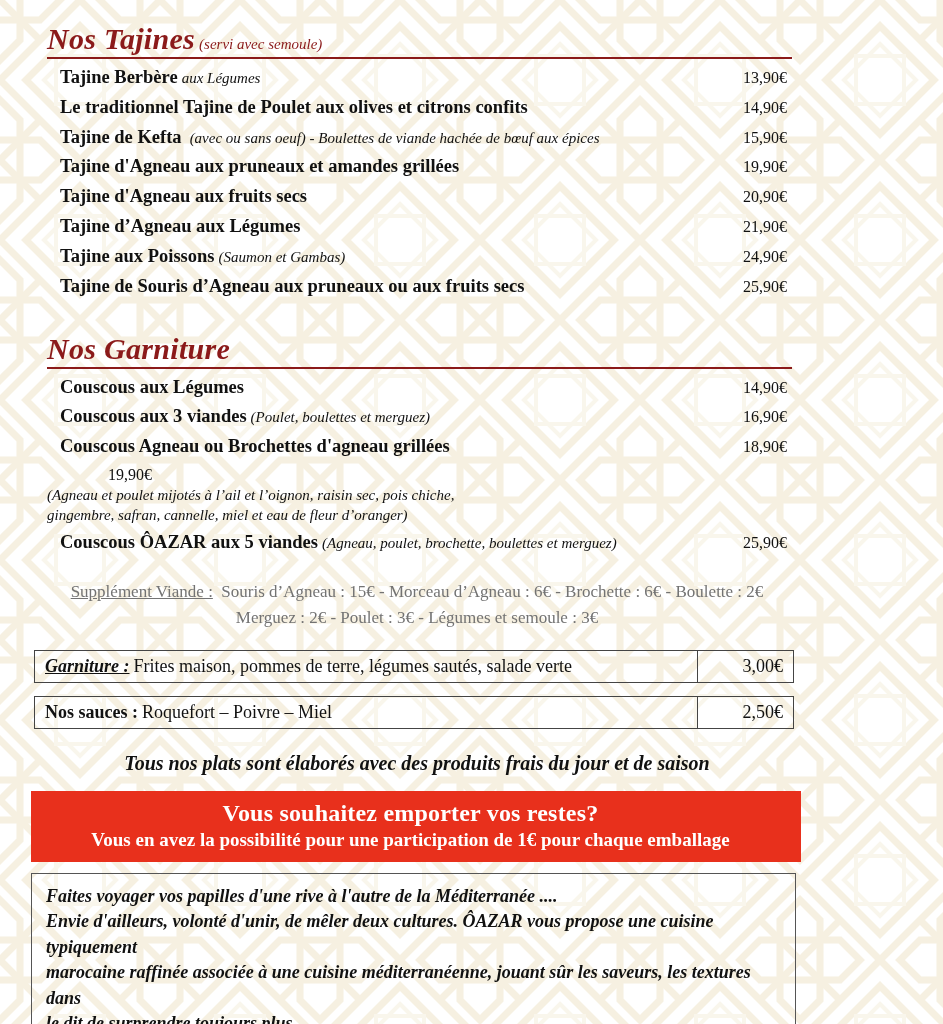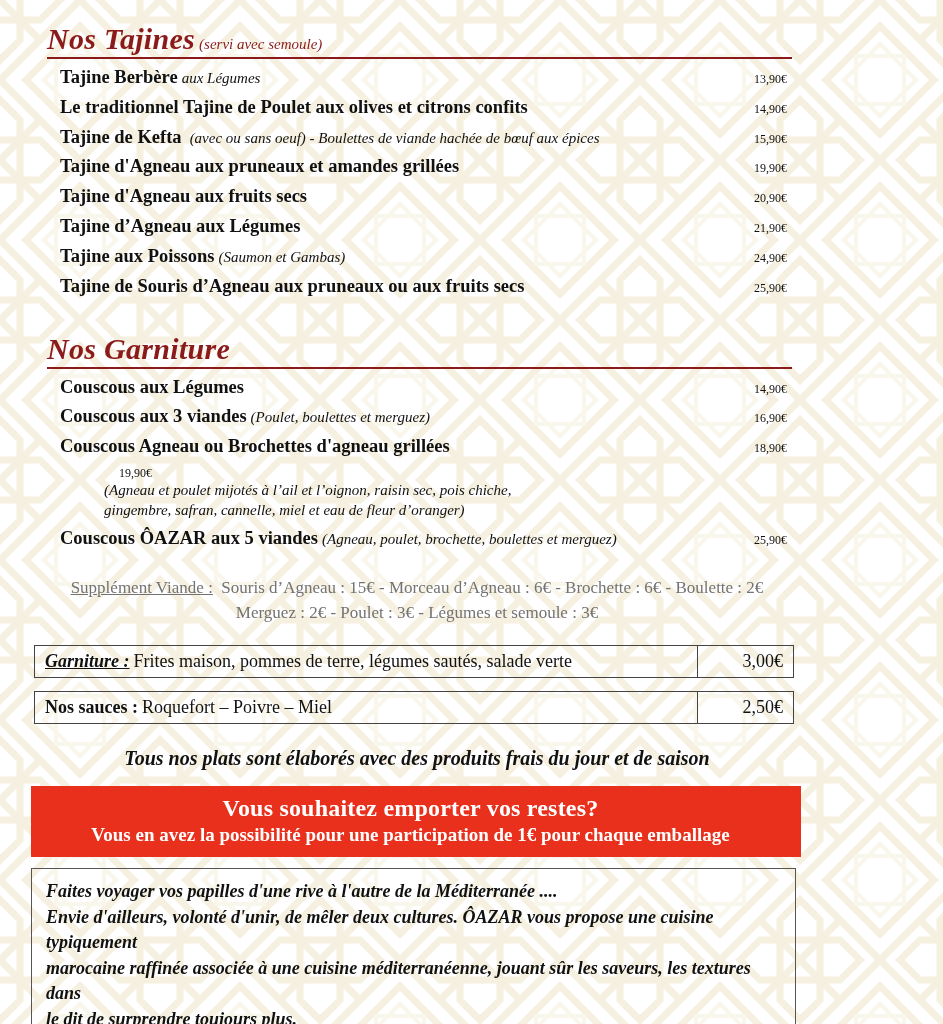--- a/index.html
+++ b/index.html
@@ -66,37 +66,37 @@
     line-height: 1.18;
   }
   .menu-row .mr-text {
     flex: 1 1 auto;
     padding-right: 8px;
   }
   .menu-row .mr-price {
     flex: 0 0 auto;
     width: 92px;
     text-align: right;
-    font-size: 12px;
+    font-size: 16px;
     color: #111;
     font-weight: normal;
   }
   .it-name {
     font-weight: bold;
     font-size: 18.5px;
     color: #111;
   }
   .it-desc {
     font-style: italic;
     font-size: 15px;
     color: #111;
     margin-left: 4px;
   }
   .sub-line {
-    padding: 0 47px 0 104px;
+    padding: 0 47px 0 47px;
     font-style: italic;
     font-size: 15px;
     color: #111;
     line-height: 1.25;
     margin-top: 1px;
   }
 
   
   .supp {
     margin-top: 26px;

